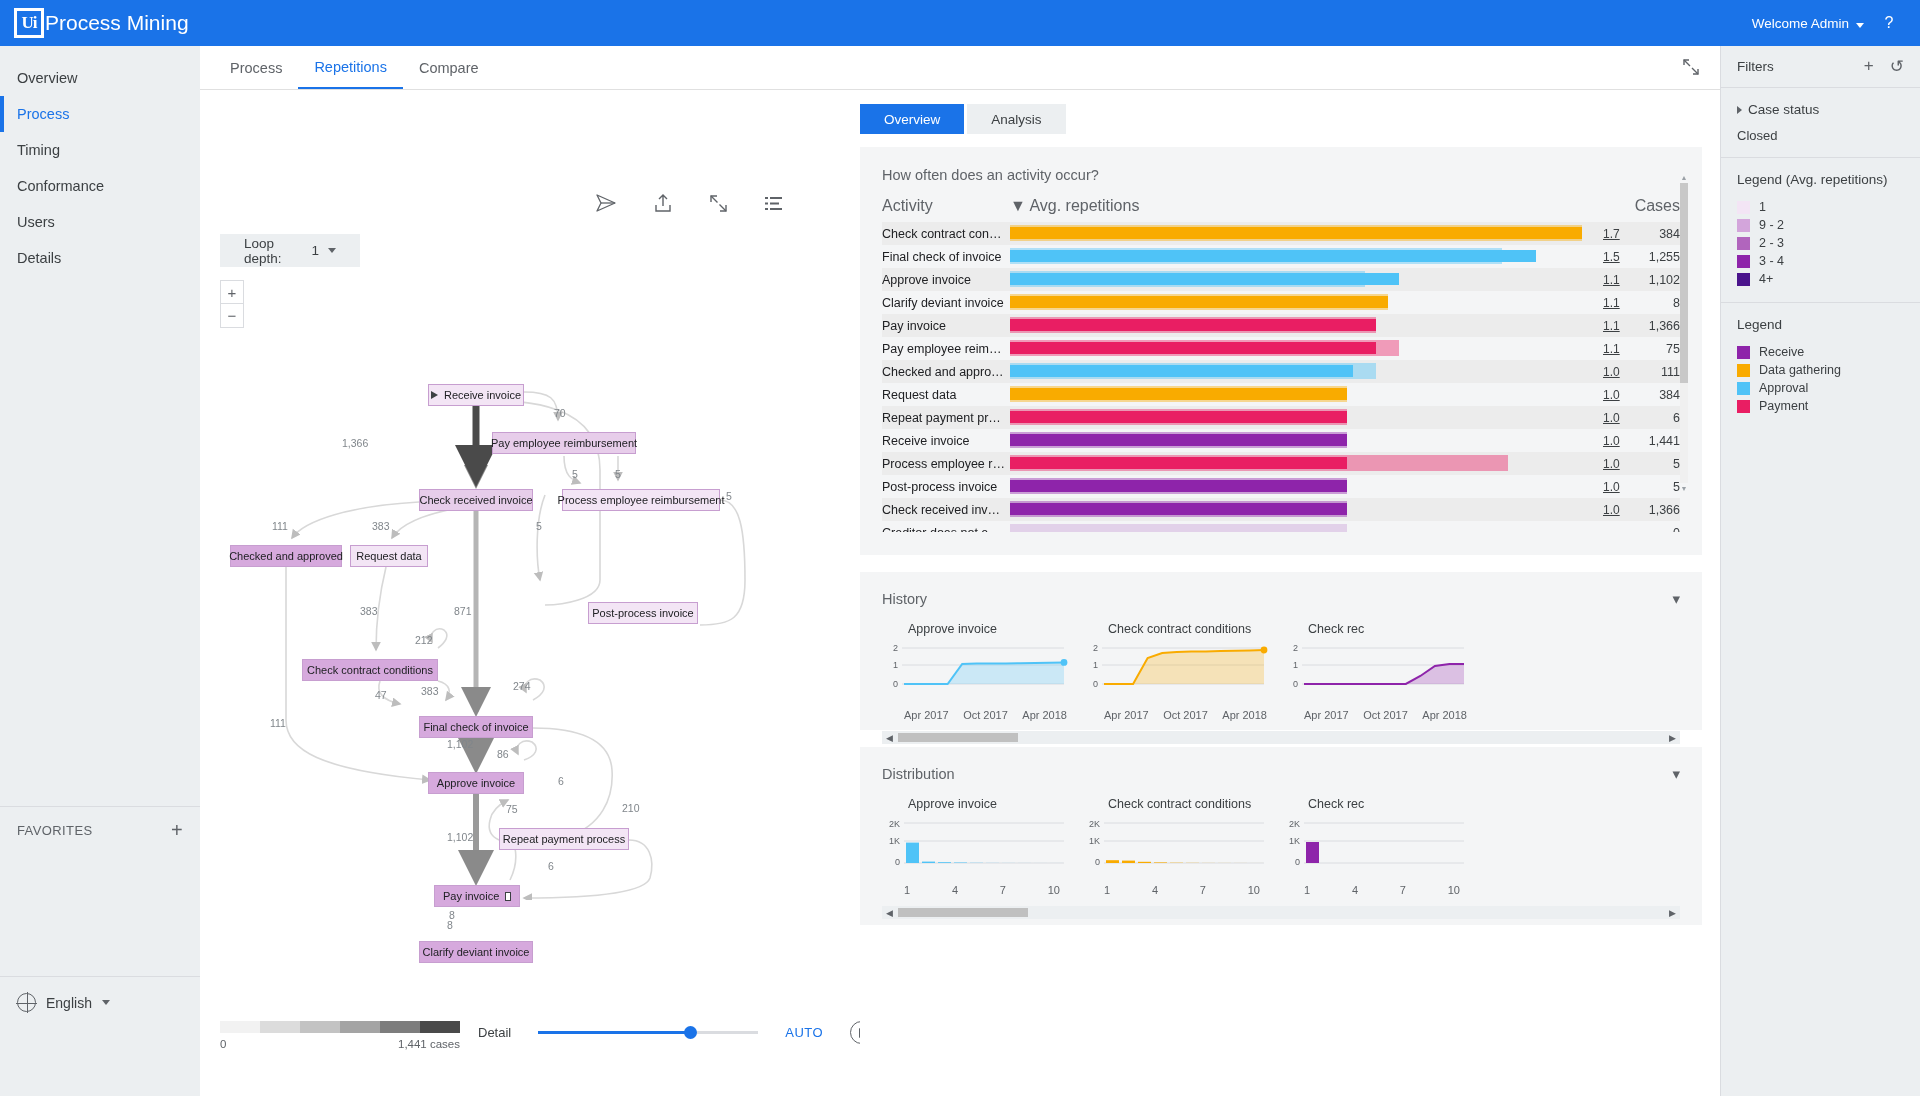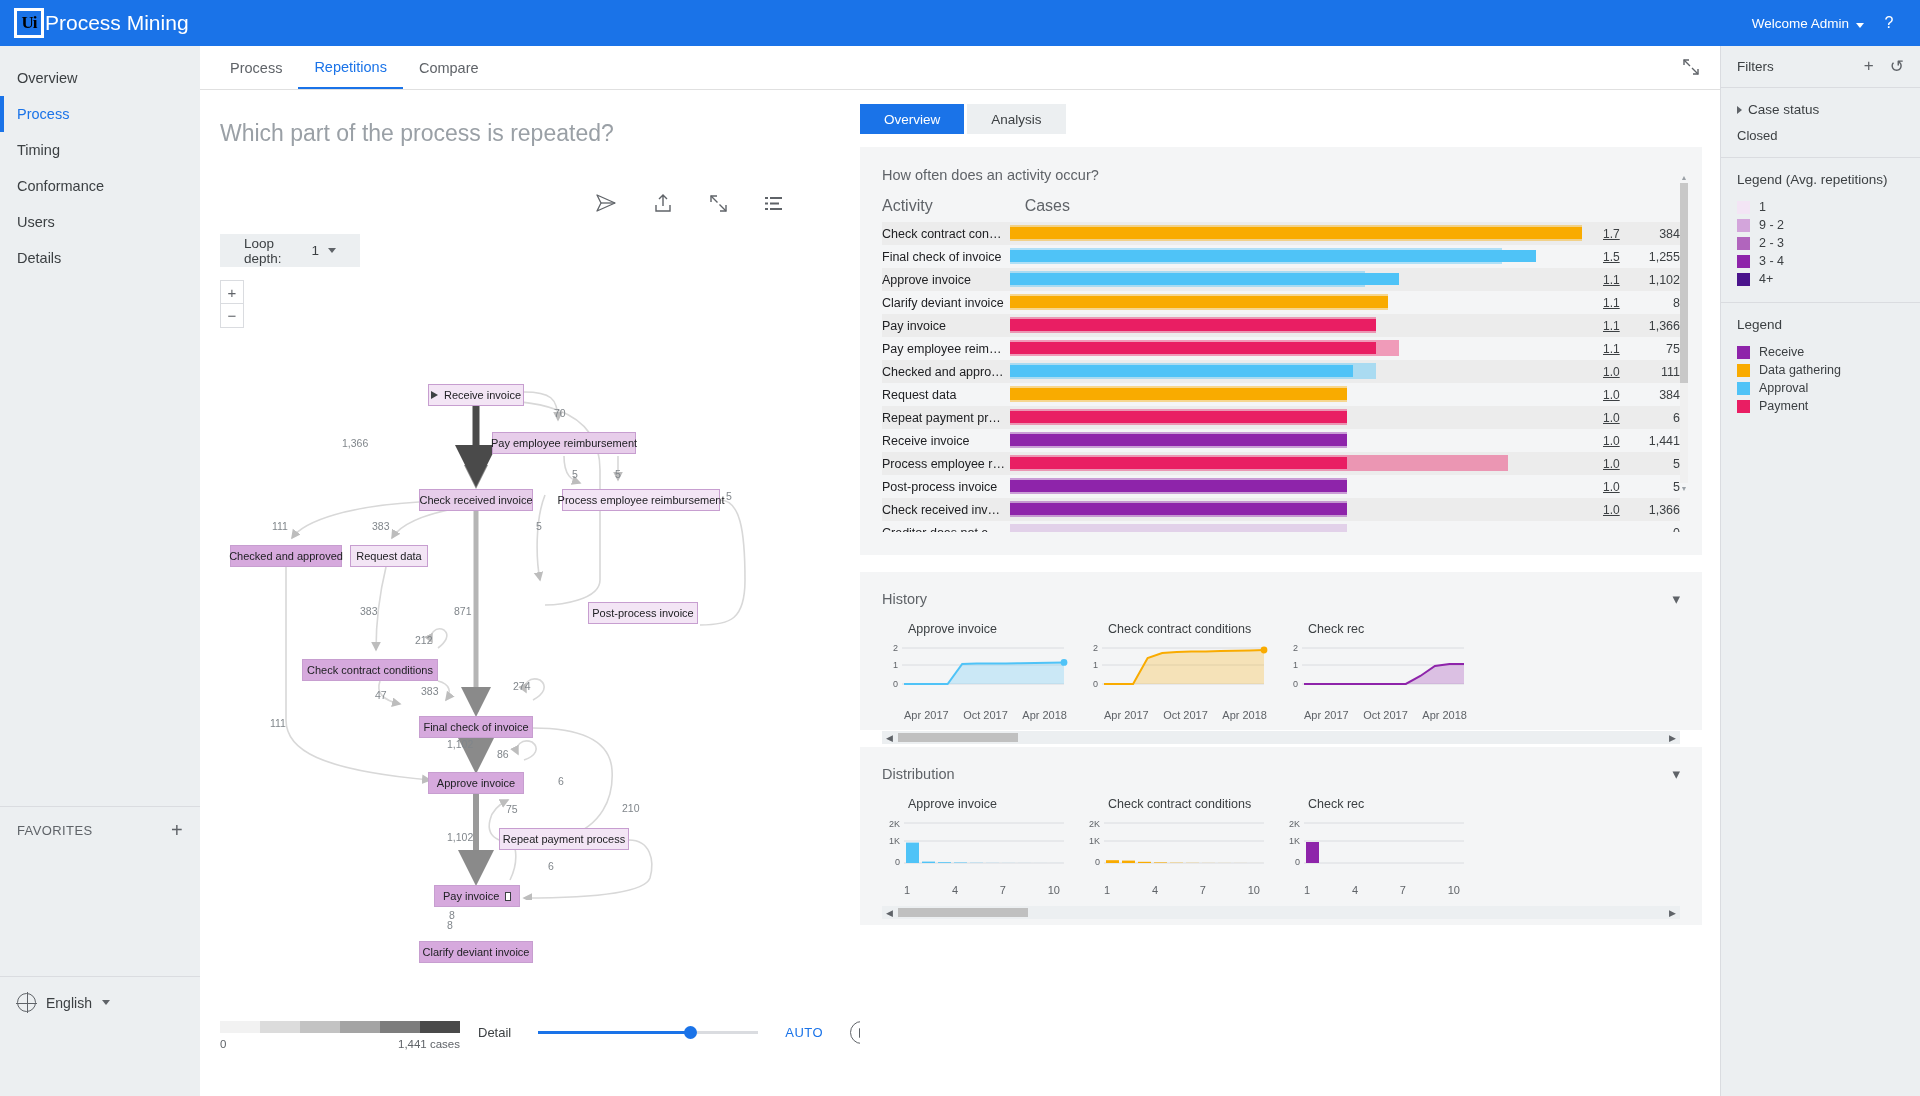--- a/index.html
+++ b/index.html
@@ -5,21 +5,21 @@
   * { box-sizing: border-box; }
   html, body { margin:0; padding:0; }
   body {
     width:1920px; height:1096px; overflow:hidden;
     font-family:"Liberation Sans", sans-serif;
     background:#ffffff; color:#3c4043;
     -webkit-font-smoothing:antialiased;
   }
   
   .topbar{position:absolute;left:0;top:0;width:1920px;height:46px;background:#1a73e8;display:flex;align-items:center;}
-  .logo-box{width:30px;height:30px;border:3px solid #fff;margin-left:14px;display:flex;align-items:center;justify-content:center;color:#000000;font-size:17px;font-weight:bold;letter-spacing:-1px;font-family:"Liberation Serif",serif;}
+  .logo-box{width:30px;height:30px;border:3px solid #fff;margin-left:14px;display:flex;align-items:center;justify-content:center;color:#ffffff;font-size:17px;font-weight:bold;letter-spacing:-1px;font-family:"Liberation Serif",serif;}
   .app-title{color:#fff;font-size:21px;margin-left:1px;font-weight:400;}
   .topbar-right{margin-left:auto;display:flex;align-items:center;gap:14px;padding-right:20px;color:#fff;font-size:13.5px;}
   .caret{width:0;height:0;border-left:4px solid transparent;border-right:4px solid transparent;border-top:5px solid #fff;display:inline-block;margin-left:7px;}
   .help-icon{width:22px;height:22px;border-radius:50%;display:flex;align-items:center;justify-content:center;font-size:16px;color:#fff;}
 
   
   .leftnav{position:absolute;left:0;top:46px;width:200px;height:1050px;background:#eceff1;}
   .nav-item{height:36px;display:flex;align-items:center;padding-left:17px;font-size:14.5px;color:#3c4043;cursor:pointer;position:relative;}
   .nav-item.first{margin-top:14px;}
   .nav-item.active{color:#1a73e8;}
@@ -179,21 +179,20 @@
     <div class="tab-expand">
       <svg width="18" height="18" viewBox="0 0 18 18">
           <path d="M2 7V2h5M16 11v5h-5" fill="none" stroke="#5f6368" stroke-width="1.4"></path>
           <path d="M2 2l6 6M16 16l-6-6" stroke="#5f6368" stroke-width="1.4"></path>
         </svg>
     </div>
   </div>
 </div>
 
 <div class="graph-pane">
-  <div class="q-title">Which part of the process is repeated?</div>
 
   <div class="q-icons">
     <span class="icon-btn">
       <svg width="22" height="22" viewBox="0 0 22 22">
           <path d="M2 3l18 8-18 8 4-8z" fill="none" stroke="#5f6368" stroke-width="1.3" stroke-linejoin="round"></path>
           <path d="M6 11h14" stroke="#5f6368" stroke-width="1.3"></path>
         </svg>
     </span>
     <span class="icon-btn">
       <svg width="20" height="20" viewBox="0 0 20 20">
@@ -390,20 +389,24 @@
       </div>
     <div class="atab">
         <span>Analysis</span>
       </div>
   </div>
 
   <div class="panel" style="height:408px">
     <div class="panel-h">How often does an activity occur?</div>
     <div class="tbl-head">
       <div class="th-act">Activity</div>
+      <div class="th-rep">
+        <span>▼</span>
+        <span>Avg. repetitions</span>
+      </div>
       <div class="th-cases">Cases</div>
     </div>
     <div class="rows" id="occRows">
         <div class="row">
           <div class="c-act">Check contract conditions</div>
           <div class="c-bar">
             <div class="bar-sub" style="width: 100%; background: rgb(249, 171, 0);"></div>
             <div class="bar-main" style="width: 100%; background: rgb(249, 171, 0);"></div>
           </div>
           <div class="c-val">1.7</div>

